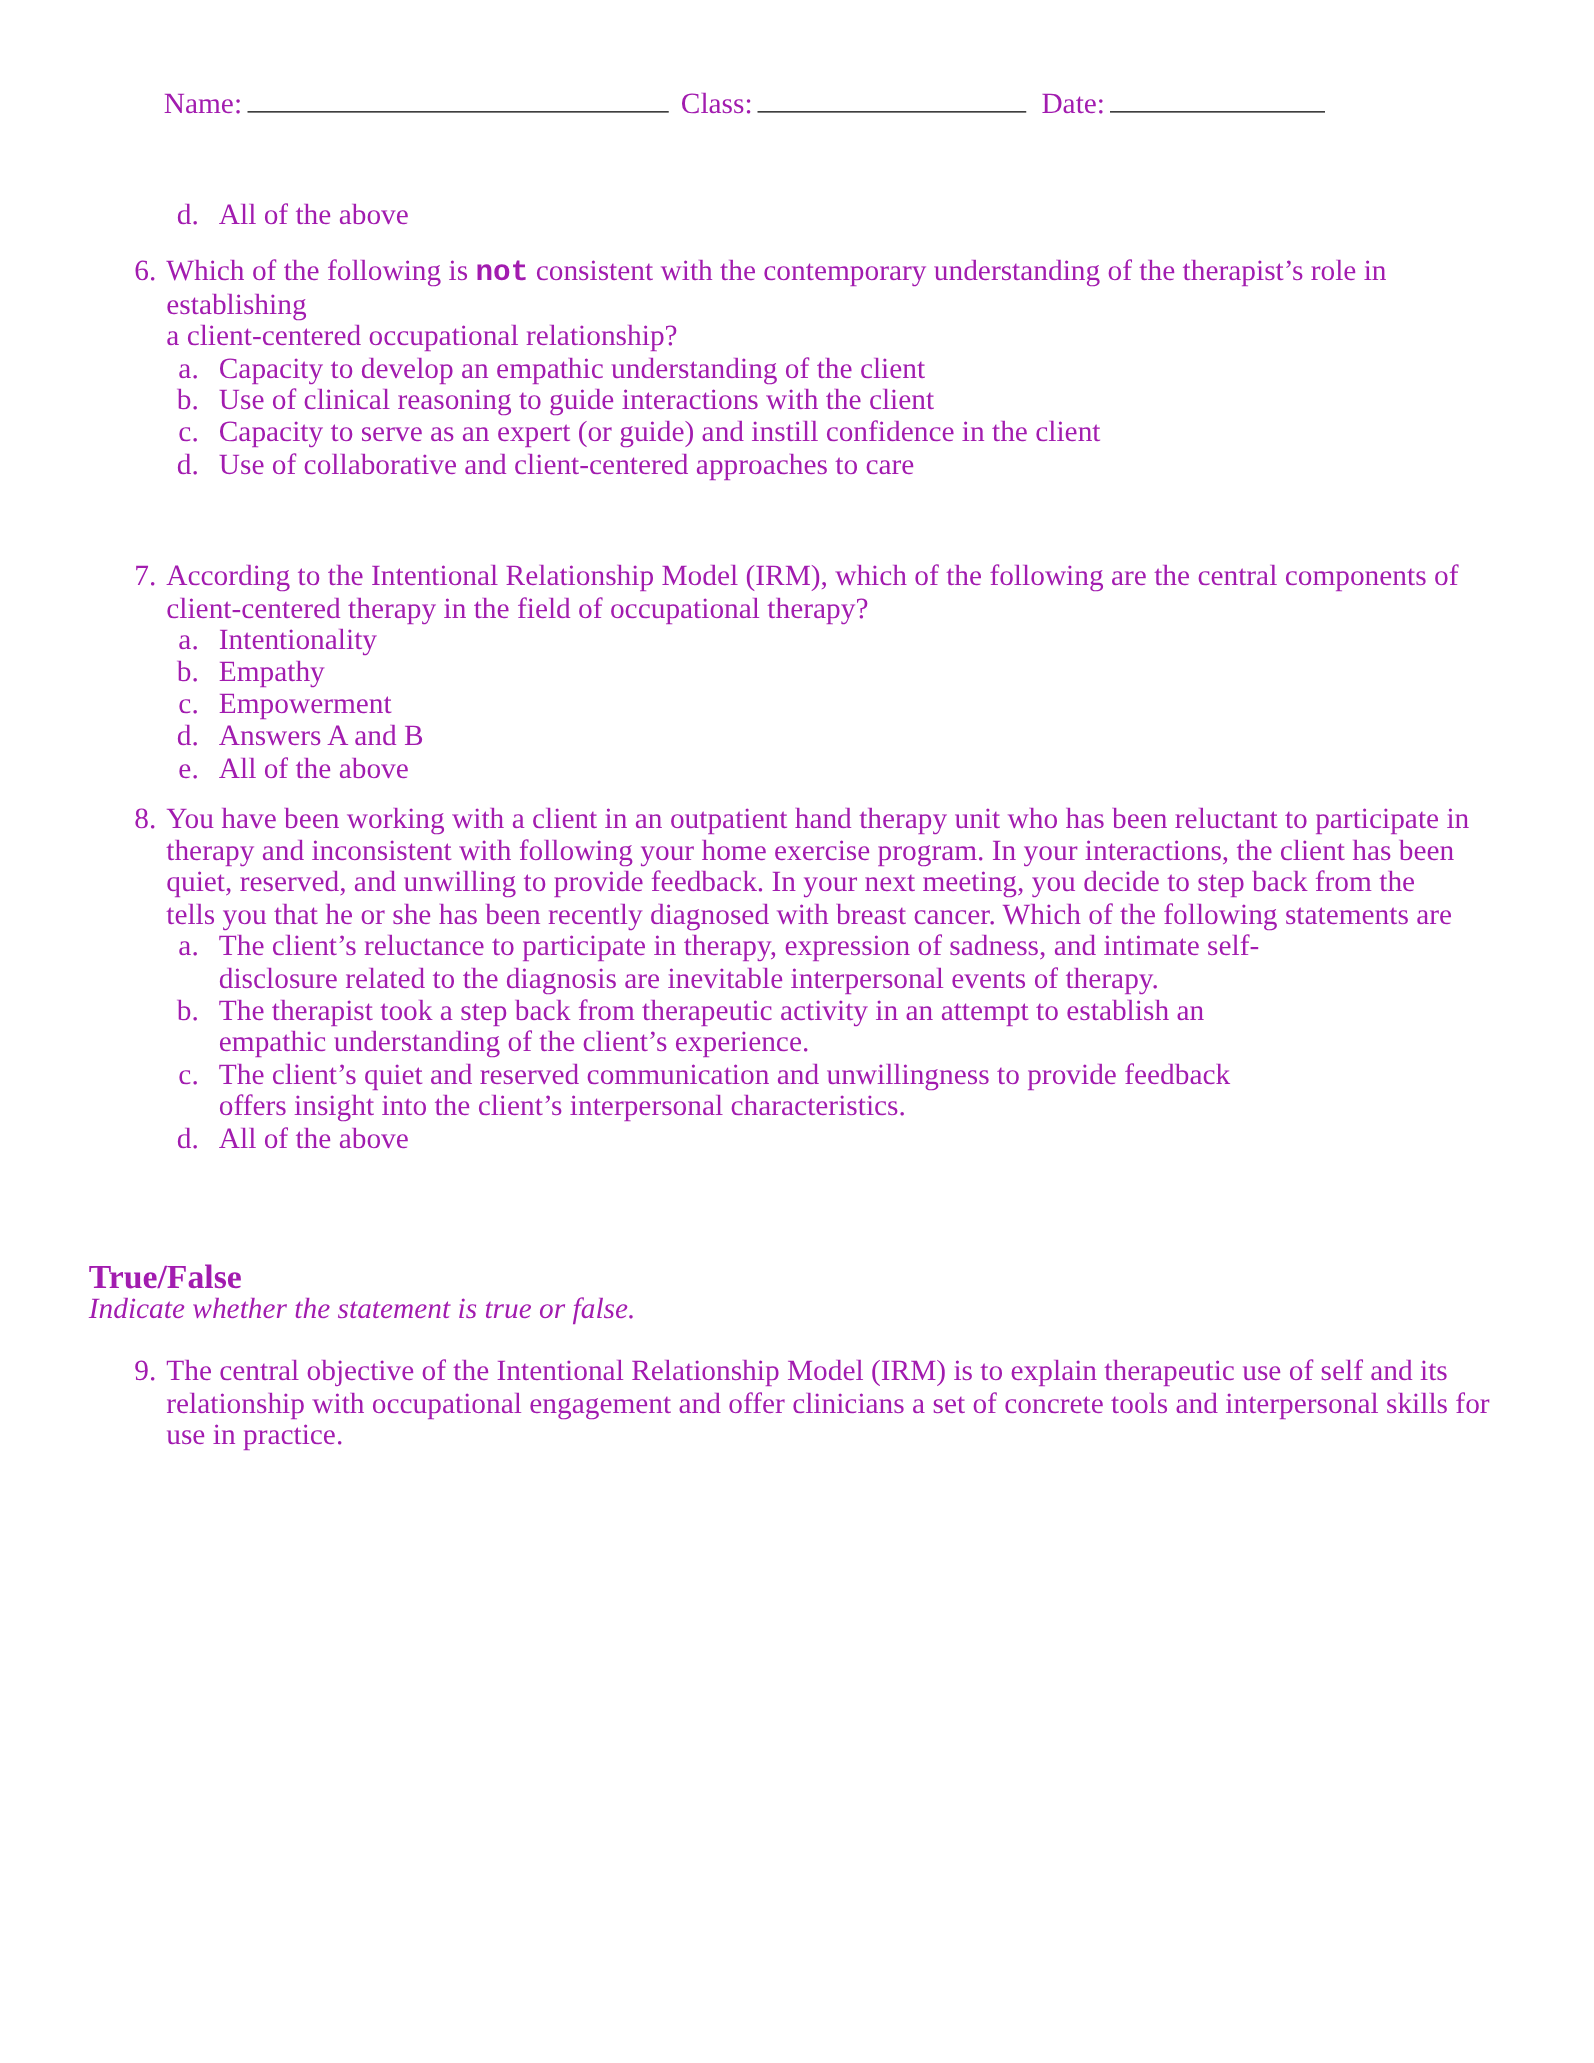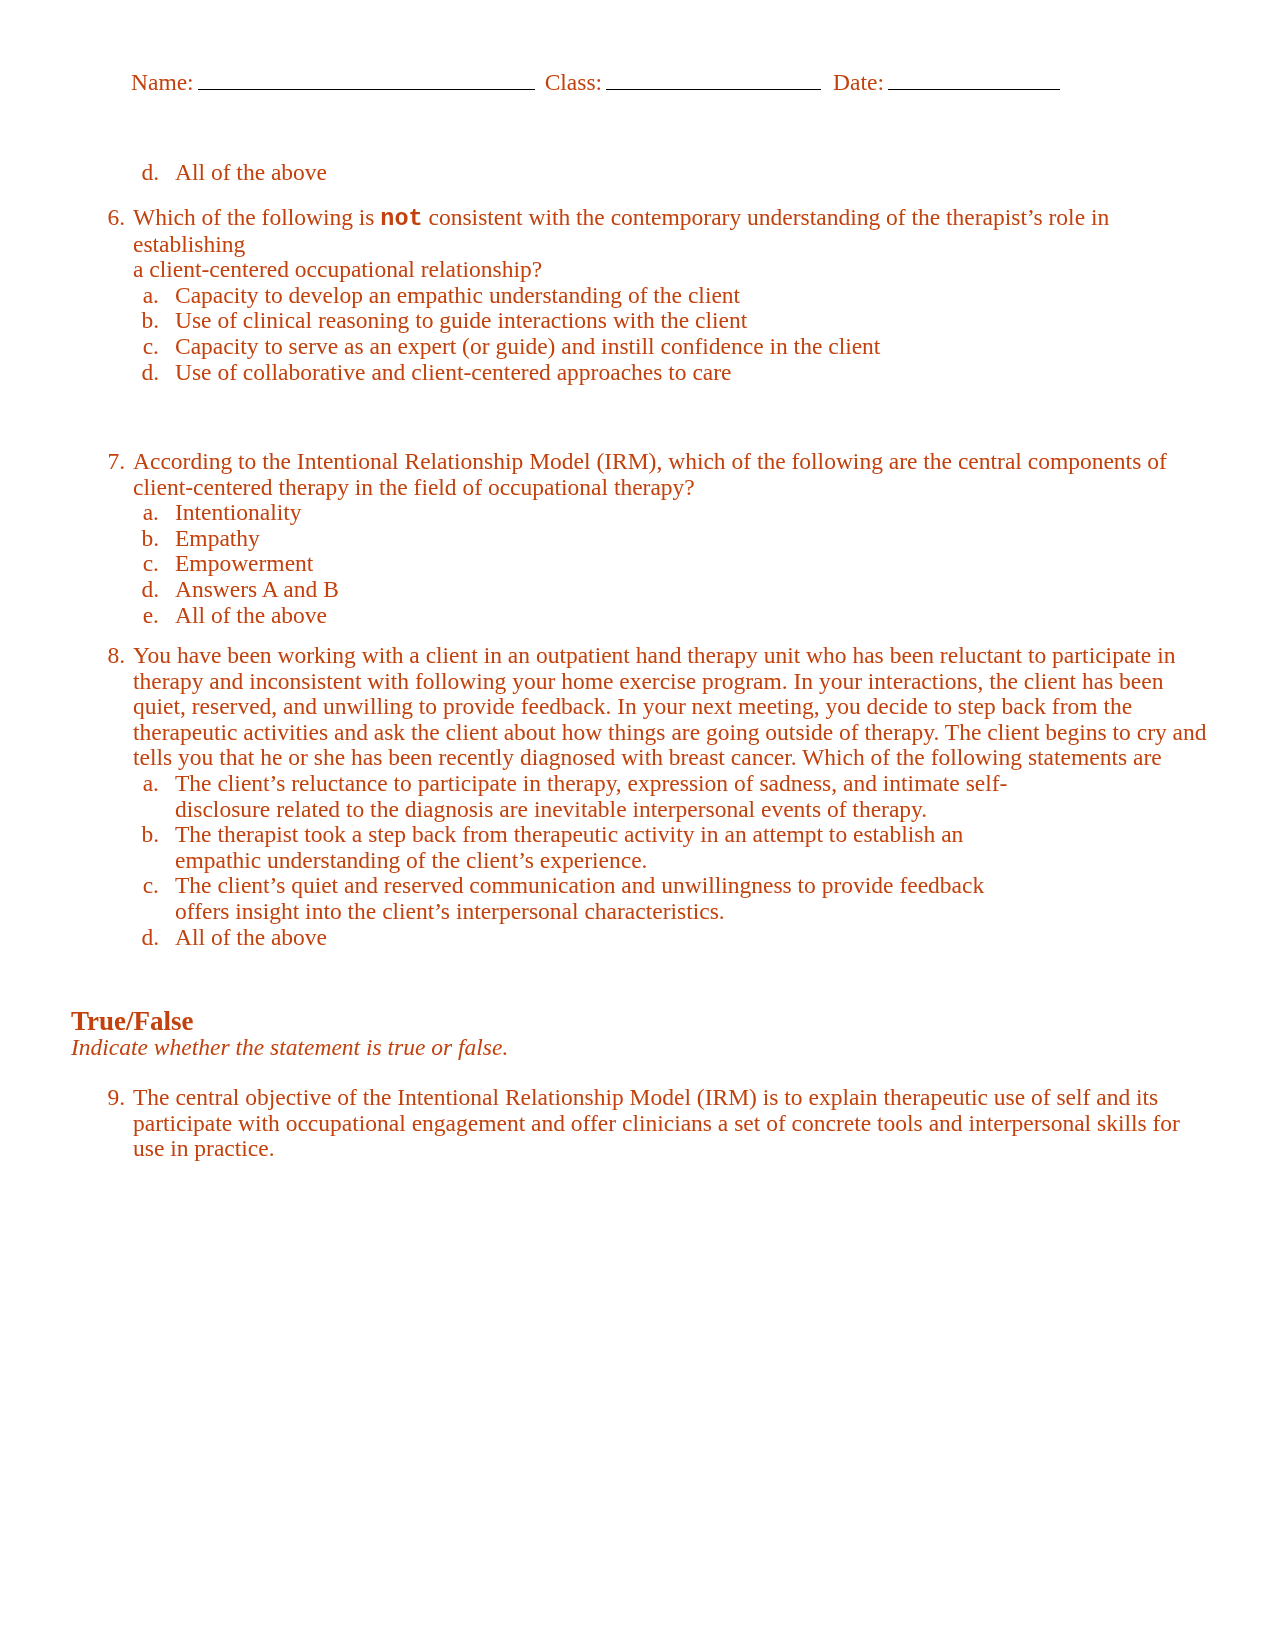--- a/index.html
+++ b/index.html
@@ -6,21 +6,21 @@
     margin: 0;
     padding: 0;
     background: #ffffff;
   }
   .page {
     position: relative;
     width: 1275px;
     height: 1650px;
     background: #ffffff;
     font-family: "Liberation Serif", "DejaVu Serif", serif;
-    color: #c2410c;
+    color: #a21caf;
     overflow: hidden;
   }
 
   
   .header {
     position: absolute;
     left: 131px;
     top: 70px;
     width: 930px;
     font-size: 23.5px;
@@ -180,21 +180,20 @@
       </li>
     </ul>
   </div>
 
   <div class="qblock" style="left:95px; top:643px; width:1085px;">
     <div class="qnum-row" style="width:1075px;">
       <span class="qnum">8.</span>
       <span class="qtext">You have been working with a client in an outpatient hand therapy unit who has been reluctant to participate in</span>
       <span class="qtext">therapy and inconsistent with following your home exercise program. In your interactions, the client has been</span>
       <span class="qtext">quiet, reserved, and unwilling to provide feedback. In your next meeting, you decide to step back from the</span>
-      <span class="qtext">therapeutic activities and ask the client about how things are going outside of therapy. The client begins to cry and</span>
       <span class="qtext">tells you that he or she has been recently diagnosed with breast cancer. Which of the following statements are</span>
     </div>
     <ul class="opts" style="margin-left:38px;">
       <li class="opt">
         <span class="optlet">a.</span>
         <span class="opt-line">The client’s reluctance to participate in therapy, expression of sadness, and intimate self-</span>
         <span class="opt-line">disclosure related to the diagnosis are inevitable interpersonal events of therapy.</span>
       </li>
       <li class="opt">
         <span class="optlet">b.</span>
@@ -214,18 +213,18 @@
   </div>
 
   <div class="section-head" style="left:71px; top:1009px;">True/False</div>
 
   <div class="section-sub" style="left:71px; top:1035px;">Indicate whether the statement is true or false.</div>
 
   <div class="qblock" style="left:95px; top:1085px; width:1085px;">
     <div class="qnum-row" style="width:1075px;">
       <span class="qnum">9.</span>
       <span class="qtext">The central objective of the Intentional Relationship Model (IRM) is to explain therapeutic use of self and its</span>
-      <span class="qtext">participate with occupational engagement and offer clinicians a set of concrete tools and interpersonal skills for</span>
+      <span class="qtext">relationship with occupational engagement and offer clinicians a set of concrete tools and interpersonal skills for</span>
       <span class="qtext">use in practice.</span>
     </div>
   </div>
 
 </div>
 
 </body></html>

